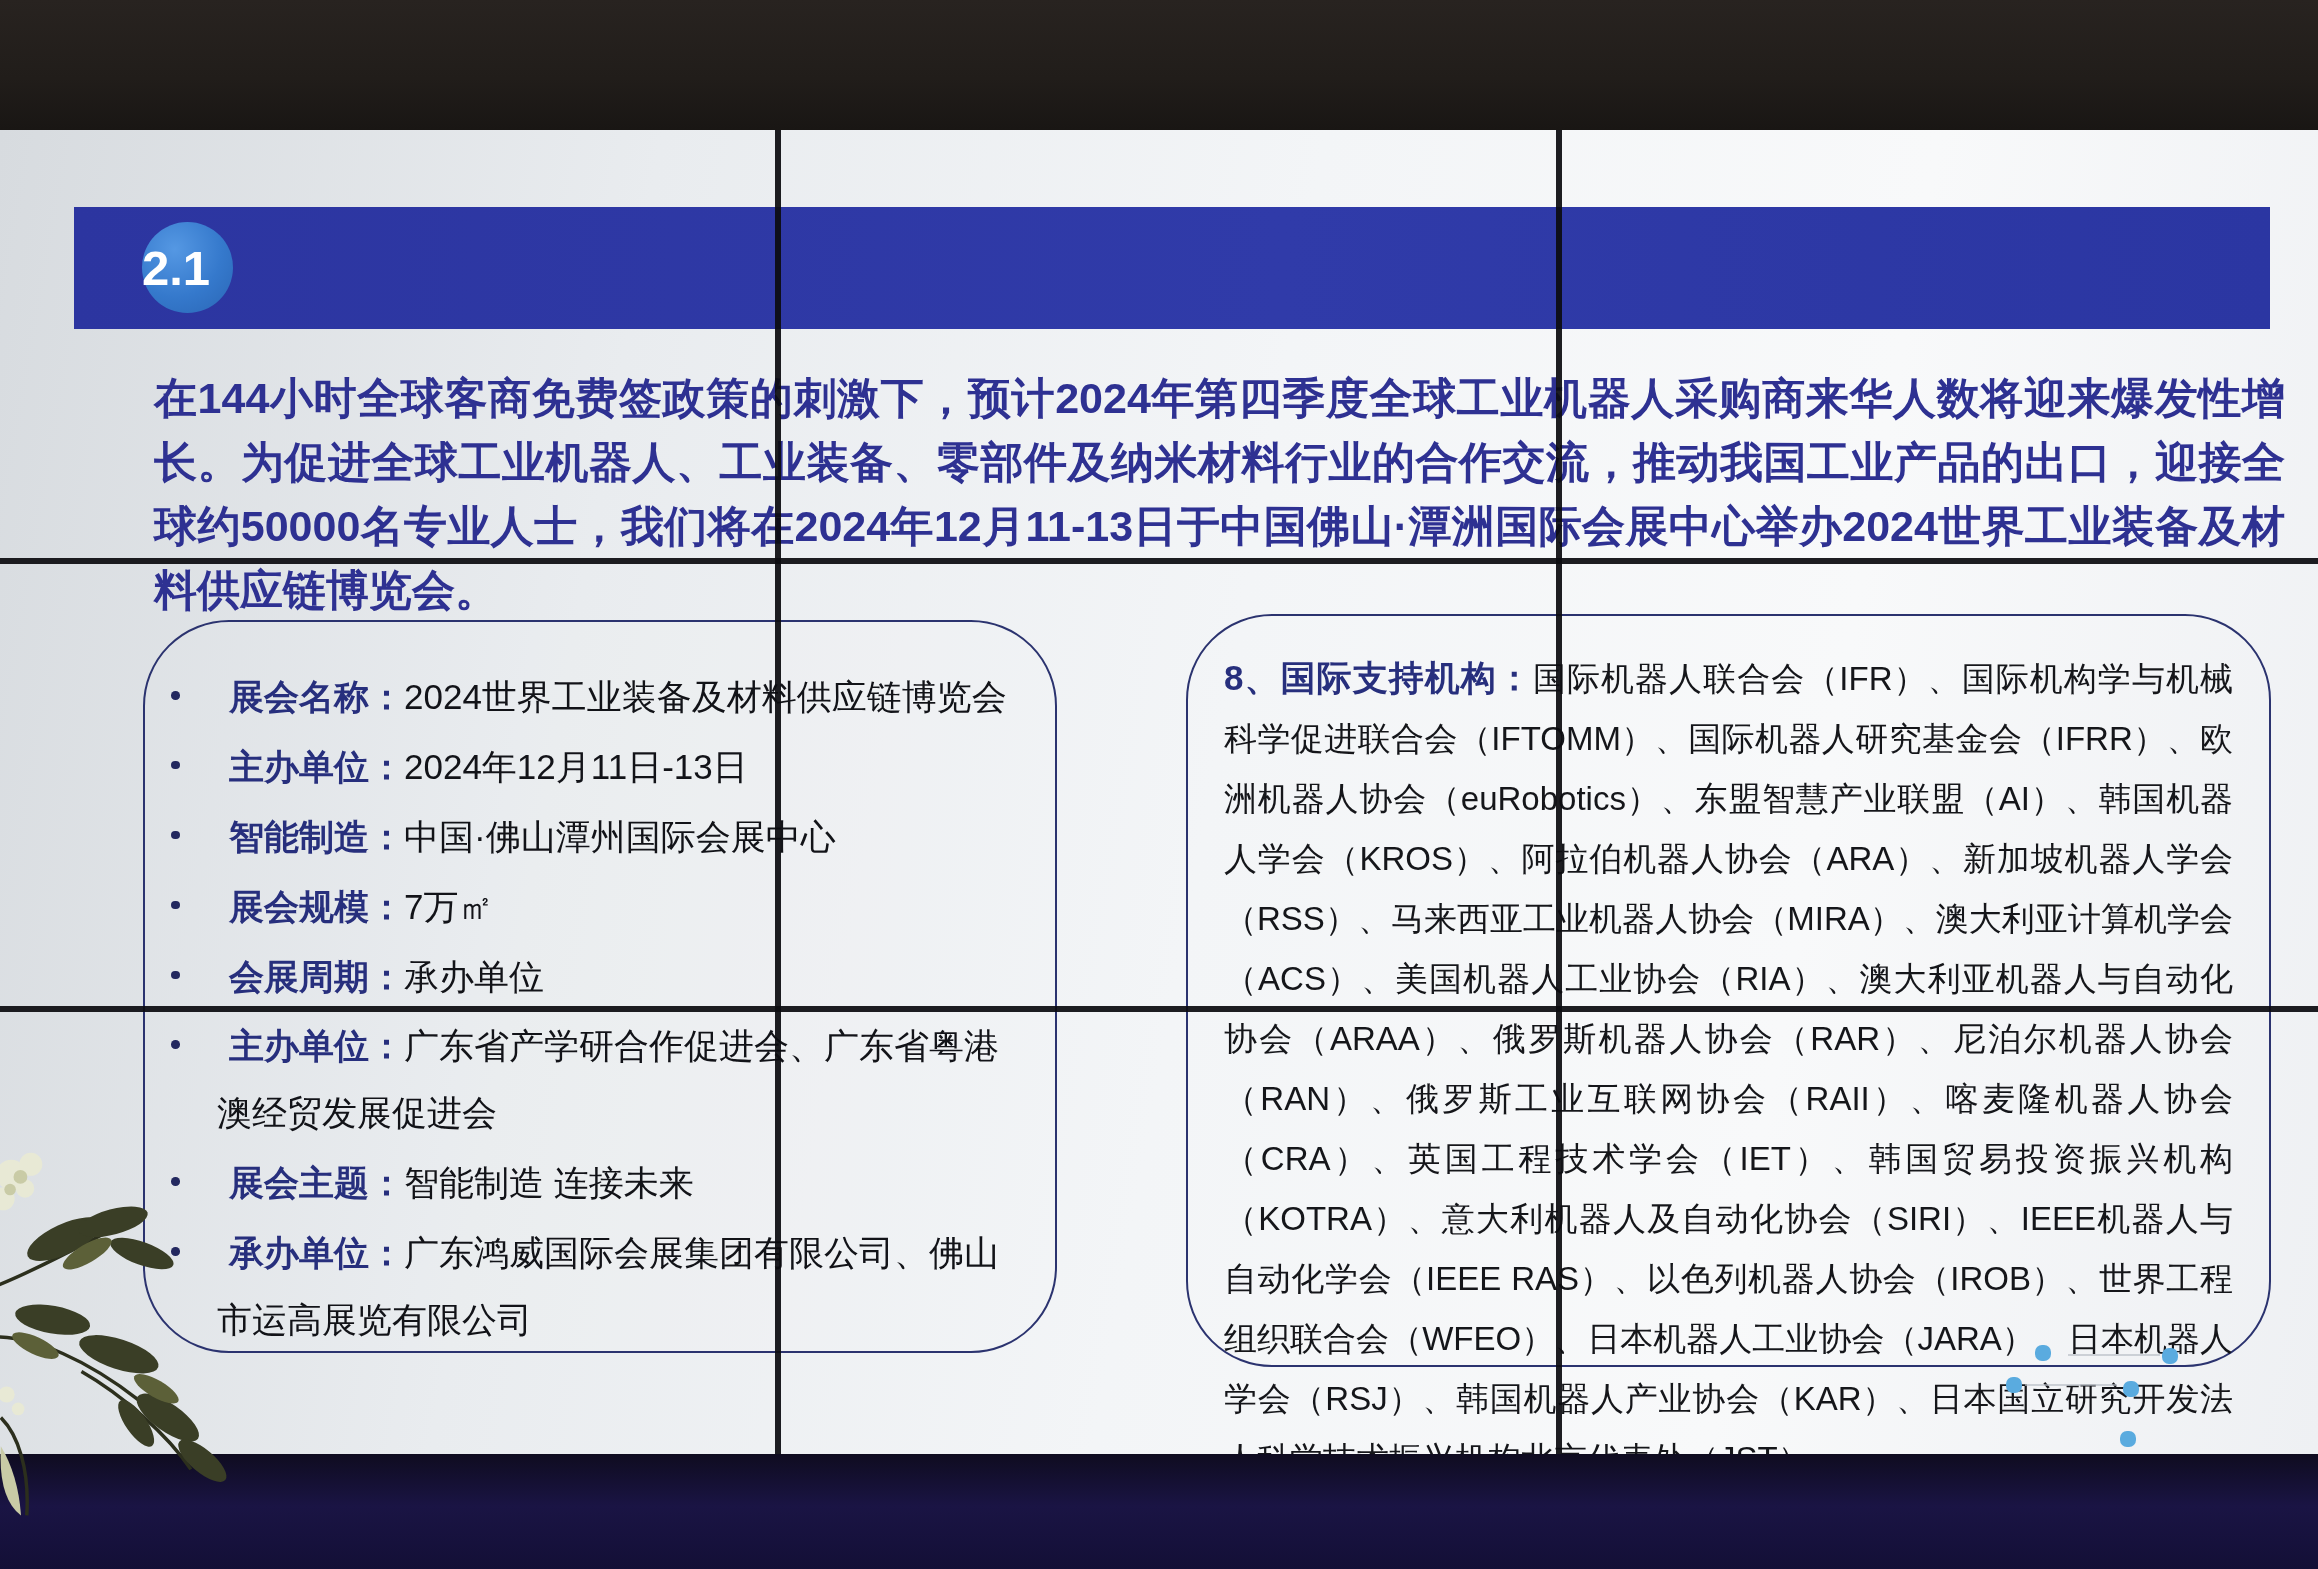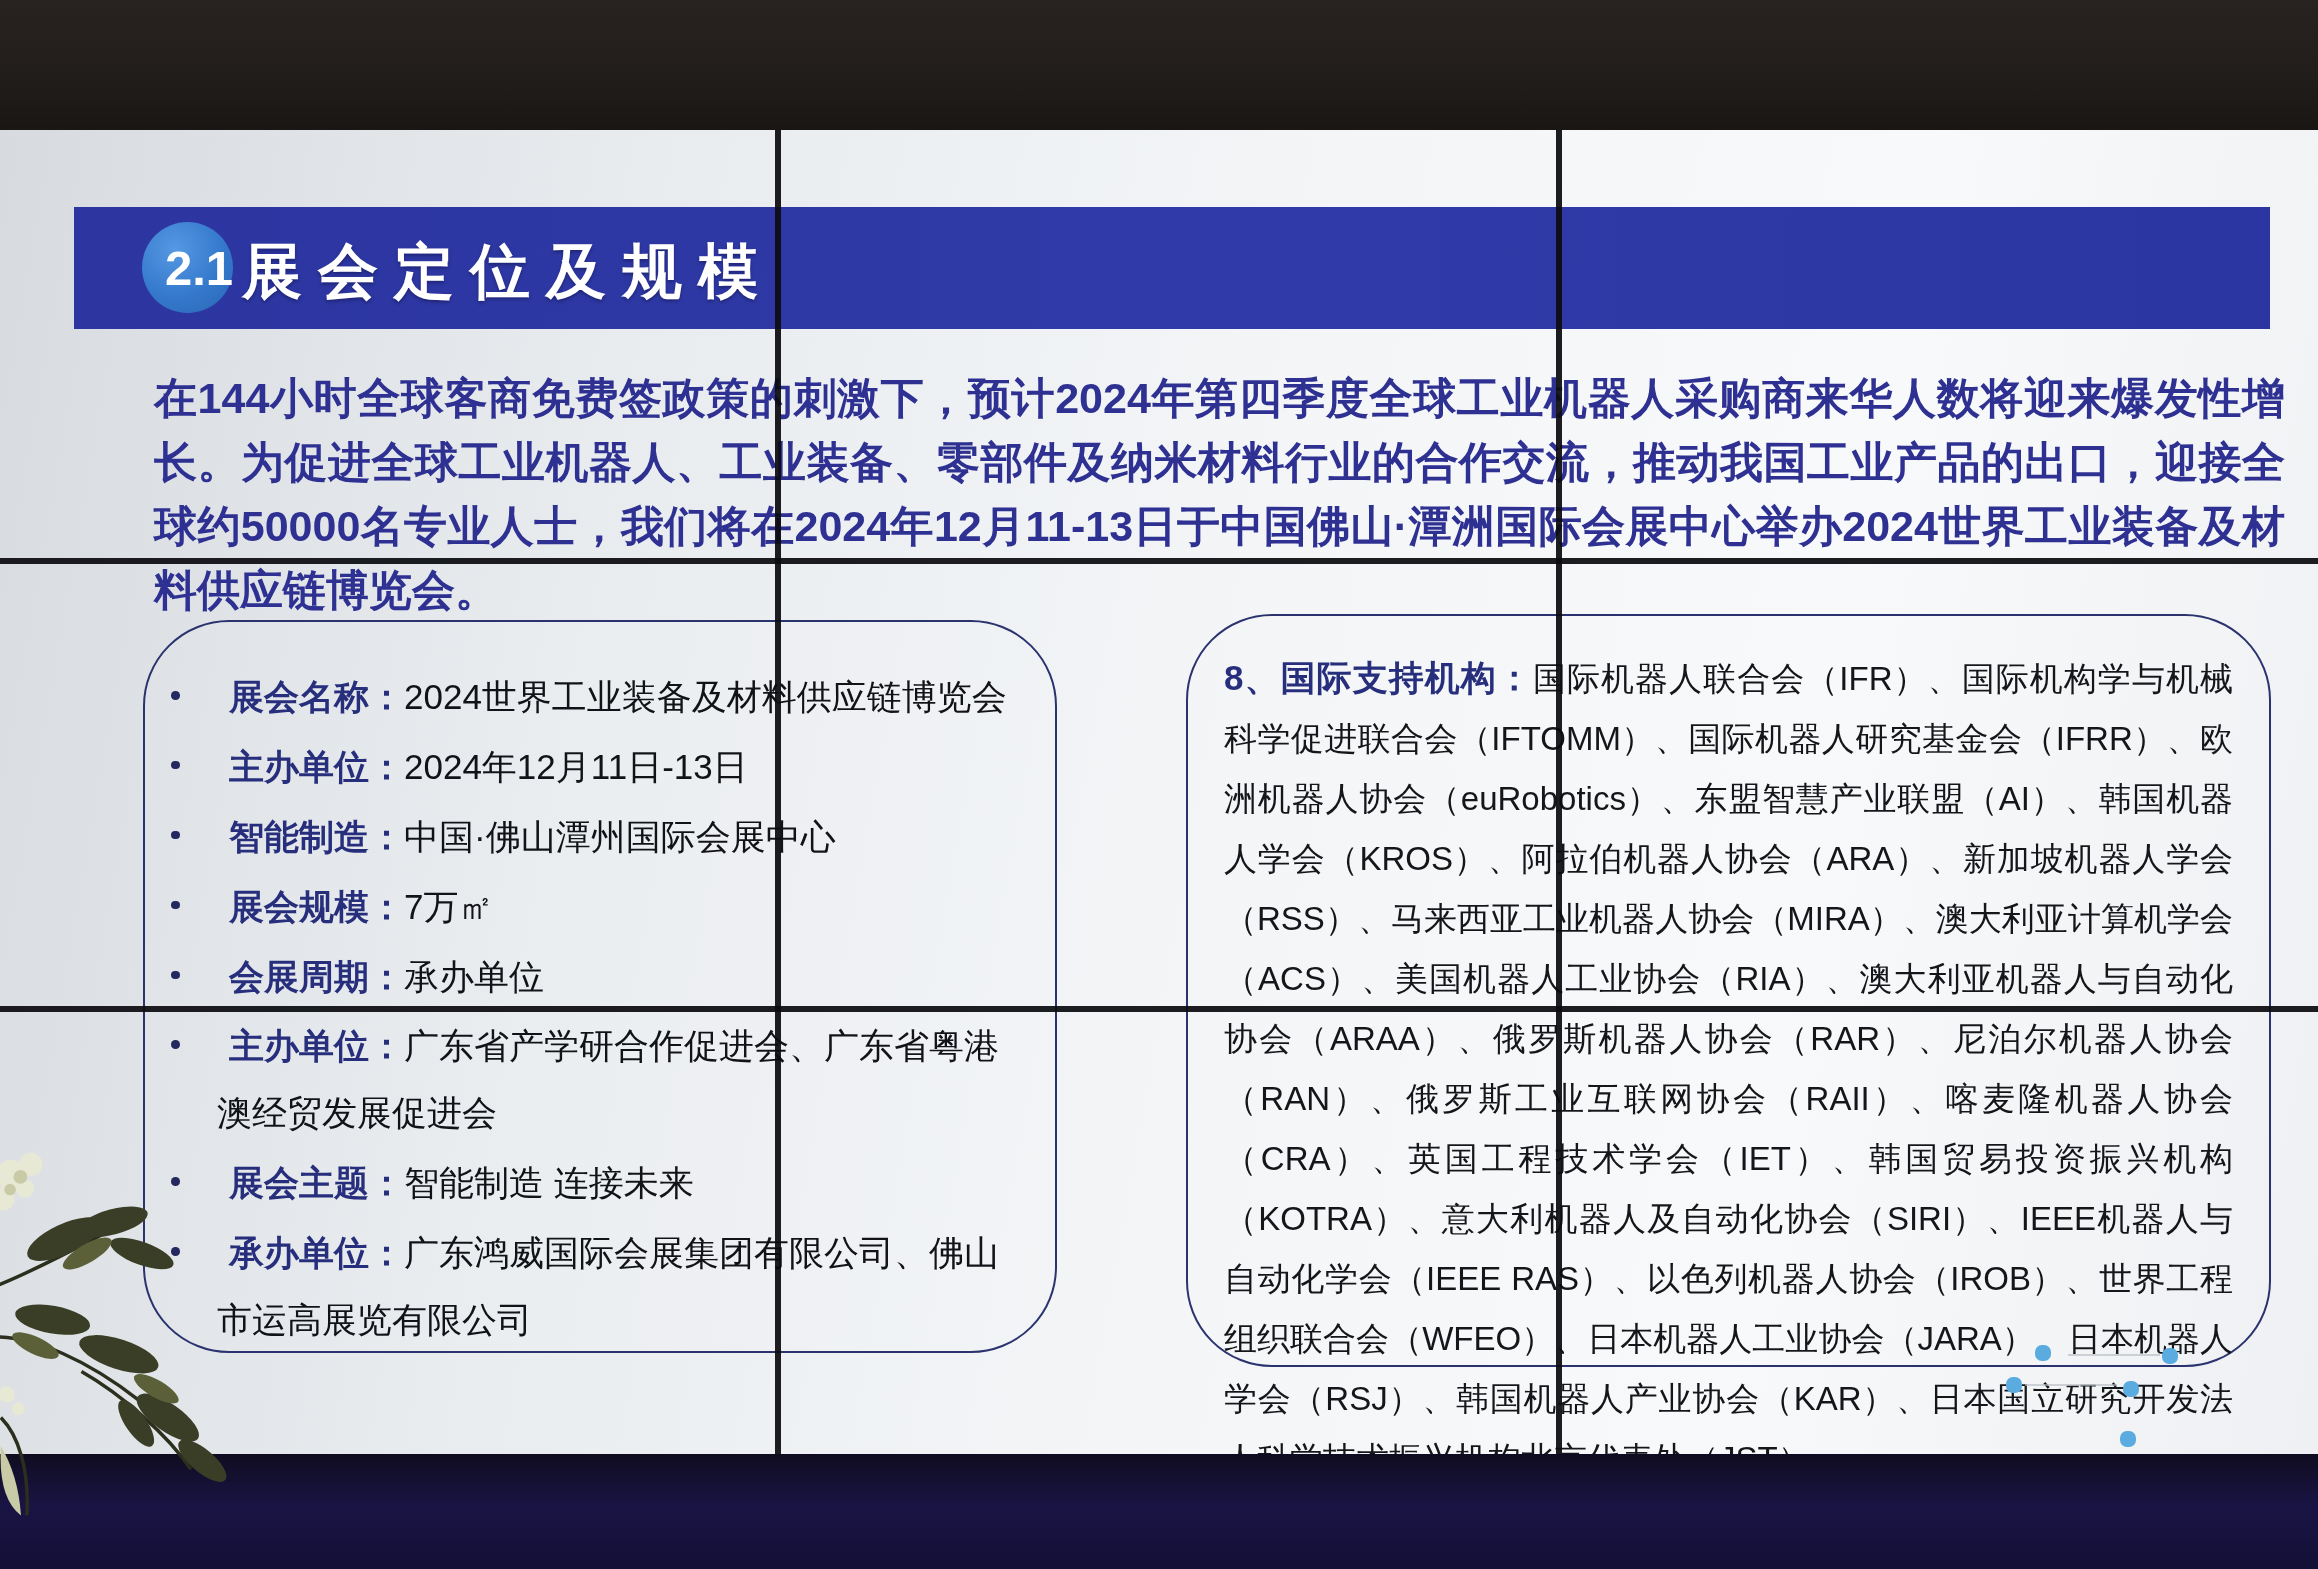--- a/index.html
+++ b/index.html
@@ -31,21 +31,21 @@
 
   
   .banner{
     position:absolute;left:74px;top:207px;width:2196px;height:122px;z-index:2;
     background:linear-gradient(92deg,#2c35a0 0%,#303ba9 55%,#2b36a2 100%);
   }
   .badge{
     position:absolute;left:68px;top:15px;width:91px;height:91px;border-radius:50%;
     background:radial-gradient(circle at 36% 30%,#5598e3 0%,#3579cc 55%,#2a66b5 100%);
     color:#fff;font-size:49px;font-weight:bold;
-    display:flex;align-items:center;justify-content:flex-end;
+    display:flex;align-items:center;justify-content:flex-start;
   }
   .banner-title{
     position:absolute;left:168px;top:25px;
     color:#ffffff;font-size:60px;font-weight:bold;letter-spacing:16px;white-space:nowrap;
     text-shadow:0 1.7px 3.5px rgba(0,0,30,.35);
   }
 
   
   .intro{
     position:absolute;left:154px;top:366px;width:2131px;z-index:2;
@@ -91,21 +91,20 @@
 <body>
 
 <div class="wall-top"></div>
 
 <div class="screen">
 
   <div class="banner" style="top:77px;">
     <div class="badge">
       <span>2.1</span>
     </div>
-    <div class="banner-title">展会定位及规模</div>
   </div>
 
   <div class="intro" style="top:236px;">在144小时全球客商免费签政策的刺激下，预计2024年第四季度全球工业机器人采购商来华人数将迎来爆发性增长。为促进全球工业机器人、工业装备、零部件及纳米材料行业的合作交流，推动我国工业产品的出口，迎接全球约50000名专业人士，我们将在2024年12月11-13日于中国佛山·潭洲国际会展中心举办2024世界工业装备及材料供应链博览会。</div>
 
   <div class="panel panel-left" style="top:490px;">
     <ul class="info-list">
       <li class="info-item">
         <span class="dot"></span>
         <span class="info-label">展会名称：</span><span class="info-value">2024世界工业装备及材料供应链博览会</span>
       </li>

